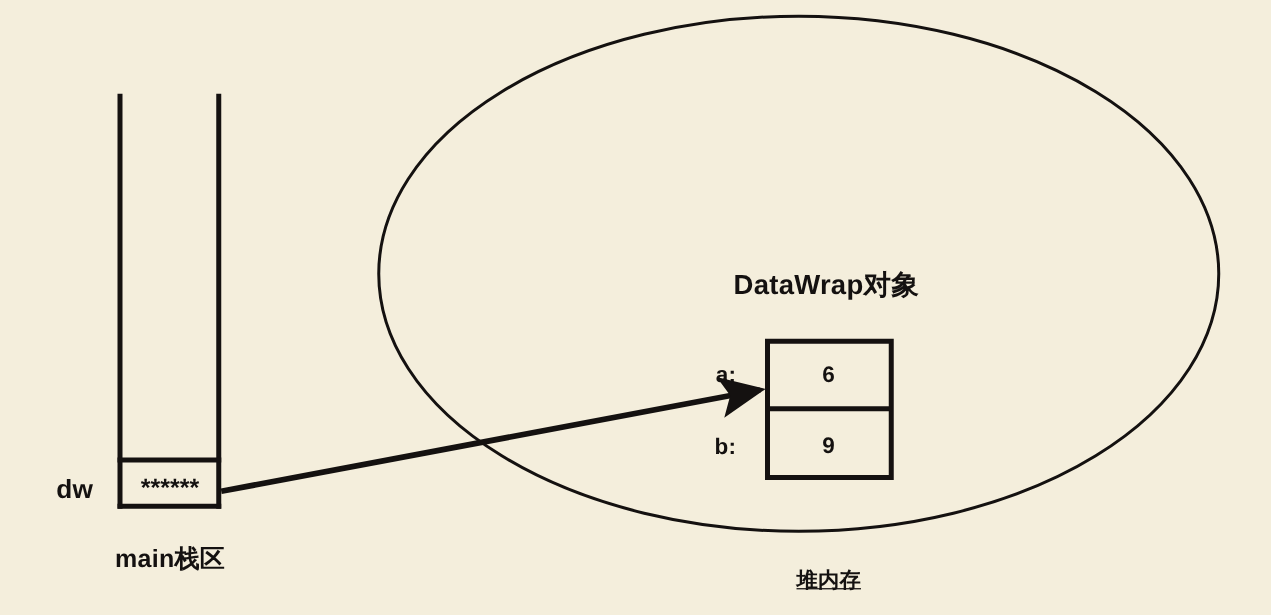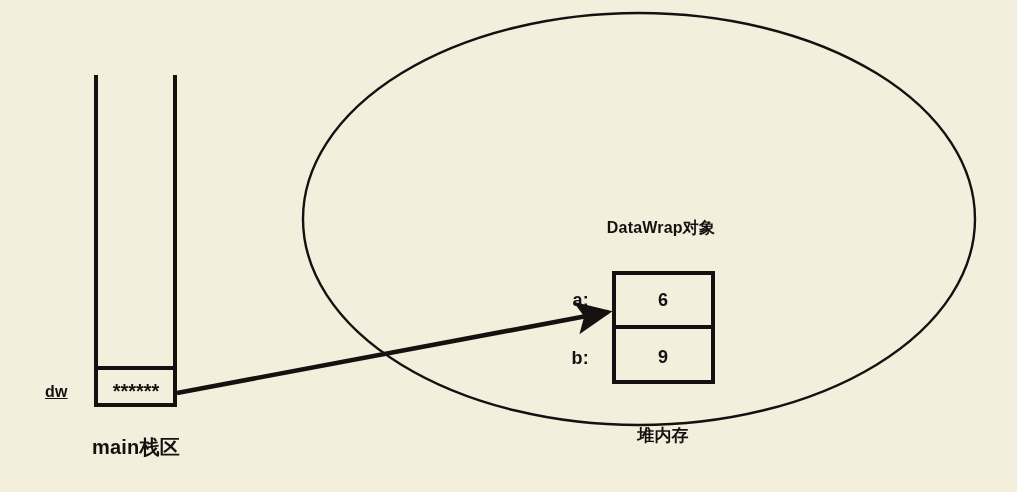--- a/index.html
+++ b/index.html
@@ -33,37 +33,37 @@
     white-space: nowrap;
     letter-spacing: 0.2px;
   }
   .lbl-center {
     transform: translate(-50%, -50%);
   }
   #label-dw {
     left: 45px;
     top: 392px;
     transform: translateY(-50%);
-    font-size: 16px;
-    text-decoration: underline;
+    font-size: 21px;
   }
   #label-stack-name {
     left: 136px;
     top: 447px;
     font-size: 20px;
   }
   #label-heap-name {
     left: 663px;
-    top: 435px;
+    top: 464px;
     font-size: 17px;
+    text-decoration: underline;
   }
   #label-object-title {
     left: 661px;
     top: 228px;
-    font-size: 16px;
+    font-size: 22px;
   }
   #label-field-a {
     left: 589px;
     top: 300px;
     transform: translate(-100%, -50%);
     font-size: 18px;
   }
   #label-field-b {
     left: 589px;
     top: 358px;

